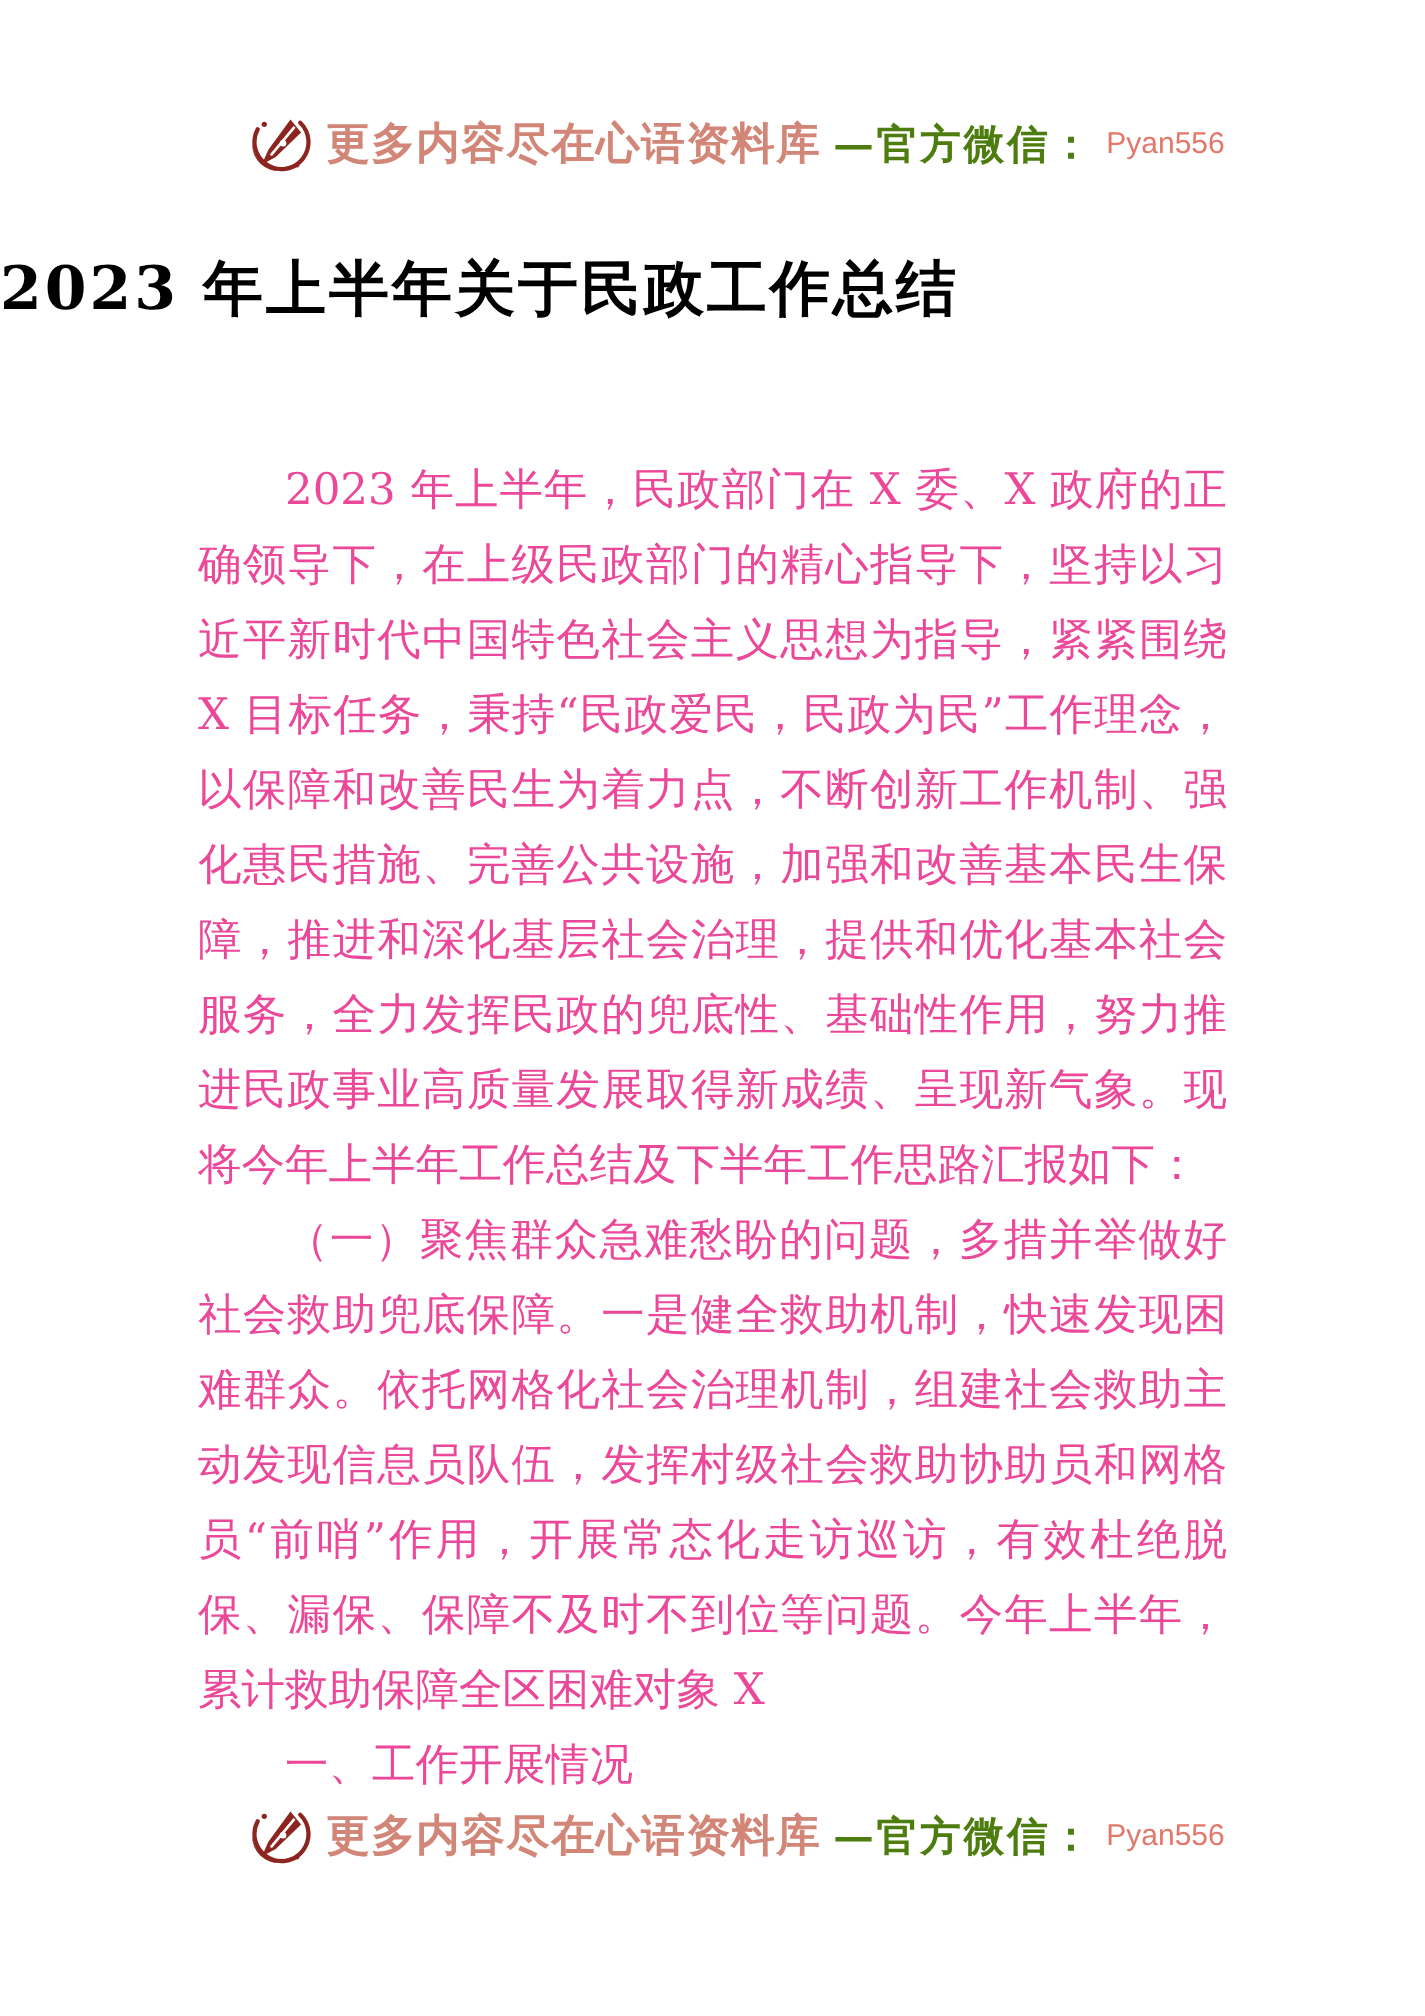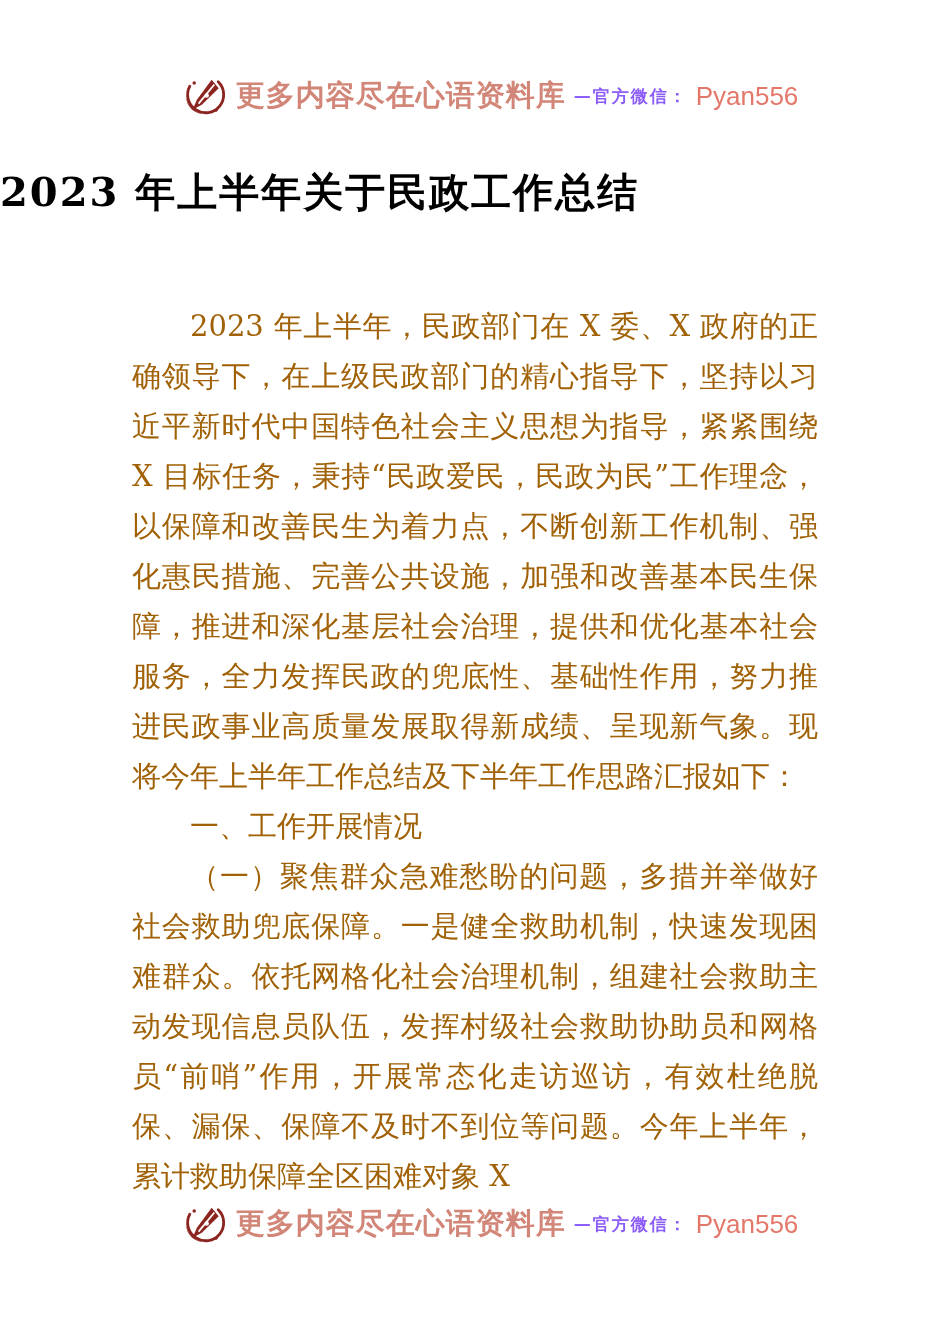--- a/index.html
+++ b/index.html
@@ -26,48 +26,48 @@
   .brand-row.header { top: 72px; }
   .brand-row.footer { top: 1200px; }
   .brand-logo { width: 48px; height: 48px; flex: 0 0 auto; }
   .brand-text {
     font-size: 29px;
     font-weight: bold;
     letter-spacing: 1px;
     color: #d18678;
   }
   .wechat-label {
-    font-size: 17px;
+    font-size: 27px;
     font-weight: bold;
-    color: #8b5cf6;
+    color: #4d7c0f;
     letter-spacing: 2px;
   }
   .wechat-id {
-    font-size: 26px;
+    font-size: 20px;
     color: #e3776a;
     font-family: "Liberation Sans", "DejaVu Sans", sans-serif;
   }
   .doc-title {
     position: absolute;
     top: 165px;
     left: 0; right: 0;
     text-align: left;
     font-size: 40px;
     font-weight: bold;
     color: #000000;
     letter-spacing: 2px;
   }
   .body-text {
     position: absolute;
     top: 301px;
     left: 132px;
     width: 686px;
     font-size: 29px;
     line-height: 50px;
-    color: #a16207;
+    color: #ec4899;
     text-align: justify;
   }
   .body-text p {
     margin: 0;
     text-indent: 2em;
   }
 </style>
 </head>
 <body>
 
@@ -87,22 +87,22 @@
     </span>
     <span class="brand-text">更多内容尽在心语资料库</span>
     <span class="wechat-label">—官方微信：</span>
     <span class="wechat-id">Pyan556</span>
   </div>
 
   <div class="doc-title">2023 年上半年关于民政工作总结</div>
 
   <div class="body-text">
     <p>2023 年上半年，民政部门在 X 委、X 政府的正确领导下，在上级民政部门的精心指导下，坚持以习近平新时代中国特色社会主义思想为指导，紧紧围绕 X 目标任务，秉持“民政爱民，民政为民”工作理念，以保障和改善民生为着力点，不断创新工作机制、强化惠民措施、完善公共设施，加强和改善基本民生保障，推进和深化基层社会治理，提供和优化基本社会服务，全力发挥民政的兜底性、基础性作用，努力推进民政事业高质量发展取得新成绩、呈现新气象。现将今年上半年工作总结及下半年工作思路汇报如下：</p>
+    <p>（一）聚焦群众急难愁盼的问题，多措并举做好社会救助兜底保障。一是健全救助机制，快速发现困难群众。依托网格化社会治理机制，组建社会救助主动发现信息员队伍，发挥村级社会救助协助员和网格员“前哨”作用，开展常态化走访巡访，有效杜绝脱保、漏保、保障不及时不到位等问题。今年上半年，累计救助保障全区困难对象 X</p>
     <p>一、工作开展情况</p>
-    <p>（一）聚焦群众急难愁盼的问题，多措并举做好社会救助兜底保障。一是健全救助机制，快速发现困难群众。依托网格化社会治理机制，组建社会救助主动发现信息员队伍，发挥村级社会救助协助员和网格员“前哨”作用，开展常态化走访巡访，有效杜绝脱保、漏保、保障不及时不到位等问题。今年上半年，累计救助保障全区困难对象 X</p>
   </div>
 
   <div class="brand-row footer">
     <span class="brand-logo">
       <svg viewBox="0 0 44 44" width="48" height="48" aria-hidden="true">
         <path d="M9 13 A16.5 16.5 0 1 0 35 9" fill="none" stroke="#8c2420" stroke-width="2.6" stroke-linecap="round"></path>
         <path d="M5.5 22 A16.5 16.5 0 0 0 23 38.5 A19 19 0 0 1 5.5 22 Z" fill="#8c2420"></path>
         <path d="M29 7 L35.5 15 L20 30 L11.5 34.5 L15.5 25.5 Z" fill="#8c2420"></path>
         <line x1="31.5" y1="11.5" x2="17" y2="29" stroke="#ffffff" stroke-width="1.6"></line>
         <circle cx="24.5" cy="21.5" r="2" fill="#ffffff"></circle>

